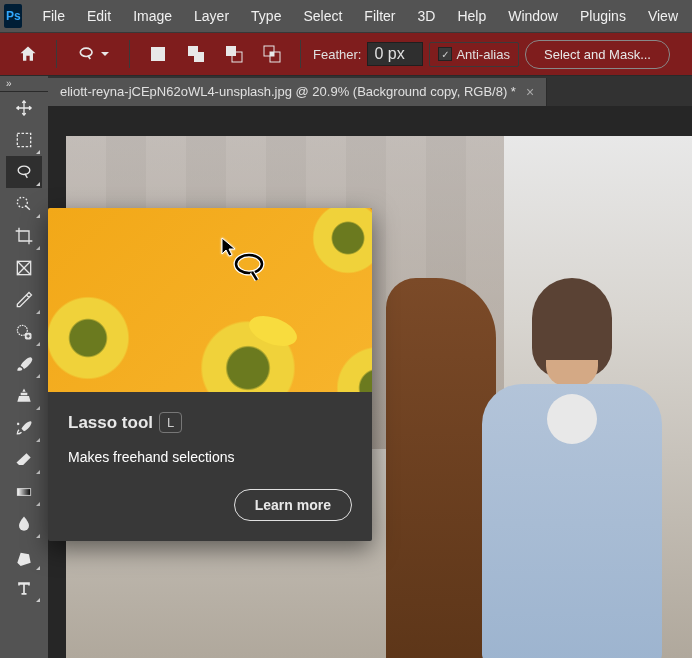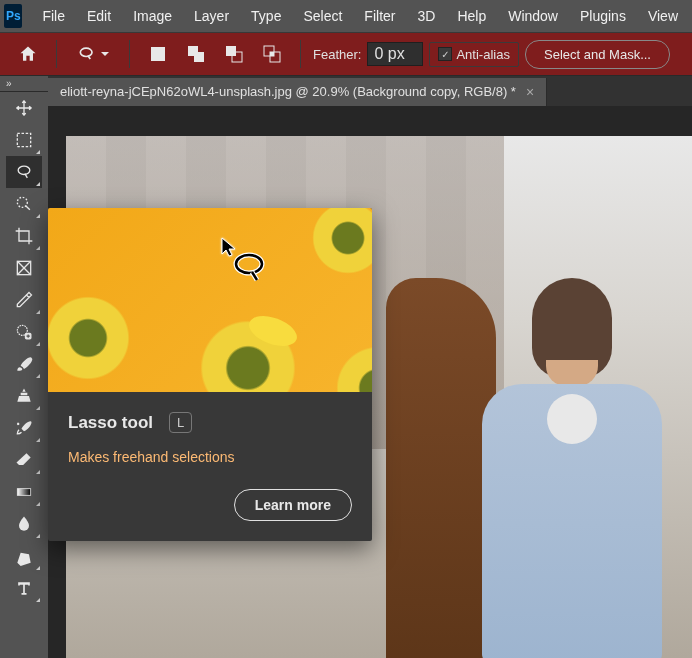--- a/index.html
+++ b/index.html
@@ -46,23 +46,23 @@
   
   
   .tip { position: absolute; left: 48px; top: 208px; width: 324px; background: #383838; color: #e8e8e8; border-radius: 2px; overflow: hidden; box-shadow: 0 8px 24px rgba(0,0,0,.5); }
   .tip-img { height: 184px; background: linear-gradient(135deg,#f2a818 0%, #f7b42c 100%); position: relative; overflow: hidden; }
   .flower { position: absolute; border-radius: 50%; background: radial-gradient(circle,#6b7a1f 18%, #f0d23a 20% 40%, transparent 42%); }
   .petal { position: absolute; background: #f8dc3e; border-radius: 50%; }
   .cursor-demo { position: absolute; left: 172px; top: 28px; }
   .cursor-demo svg { filter: drop-shadow(0 0 1px #fff); }
   .lasso-demo { position: absolute; left: 184px; top: 44px; }
   .tip-body { padding: 20px; }
-  .tip-title { font-size: 17px; font-weight: 600; display: flex; align-items: center; gap: 16px; margin-bottom: 16px; }
+  .tip-title { font-size: 17px; font-weight: 600; display: flex; align-items: center; gap: 6px; margin-bottom: 16px; }
   .shortcut { border: 1px solid #777; border-radius: 4px; padding: 2px 7px; font-size: 13px; color: #ccc; font-weight: normal; }
-  .tip-desc { font-size: 14px; color: #fdba74; margin-bottom: 24px; }
+  .tip-desc { font-size: 14px; color: #ffffff; margin-bottom: 24px; }
   .tip-btn { float: right; border: 1.5px solid #e0e0e0; border-radius: 18px; padding: 7px 20px; font-size: 14px; font-weight: 600; cursor: pointer; text-align: center; }
   .tip-body::after { content: ""; display: block; clear: both; }
 </style>
 </head>
 <body>
 
 <div class="menubar">
   <div class="ps-logo">Ps</div>
   <div class="menu-item">File</div>
   <div class="menu-item">Edit</div>

